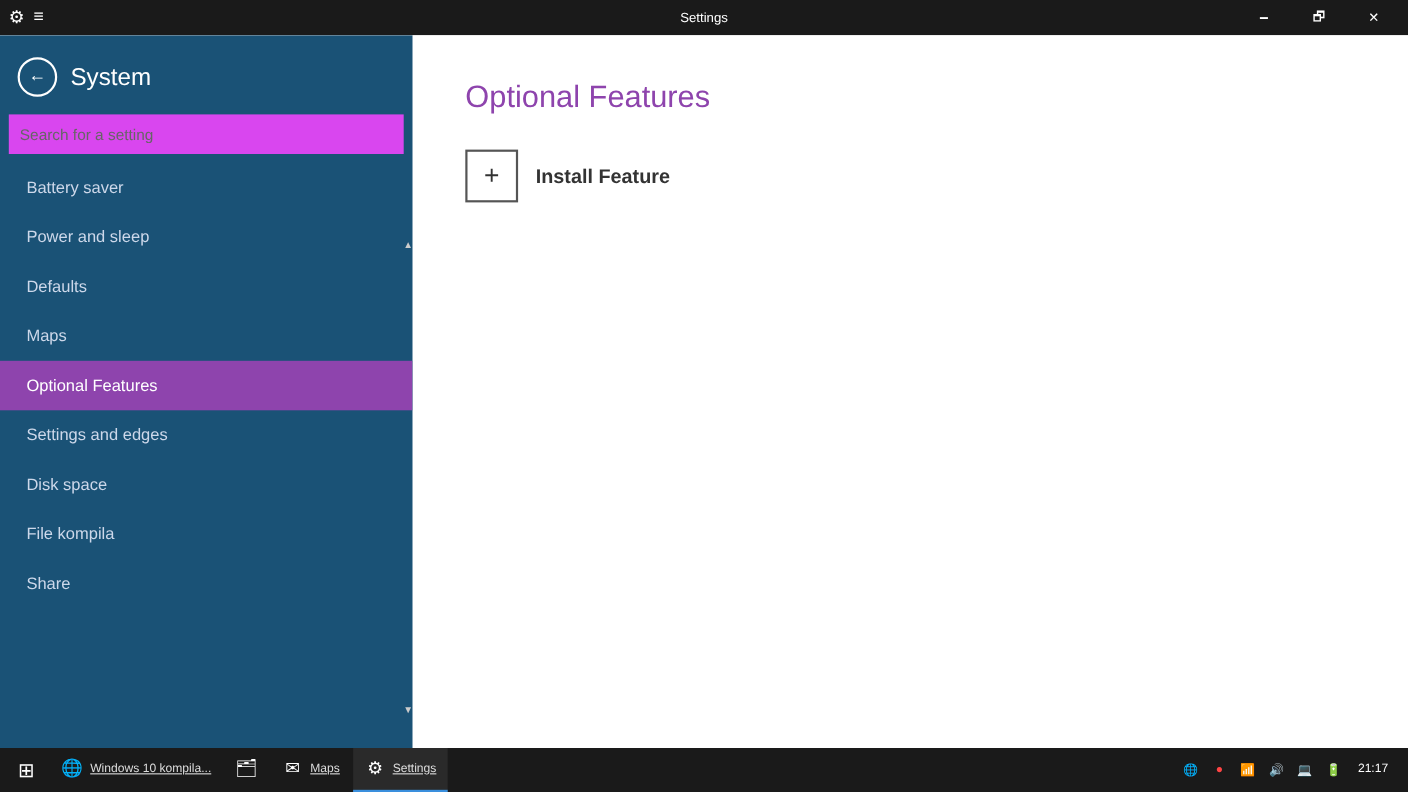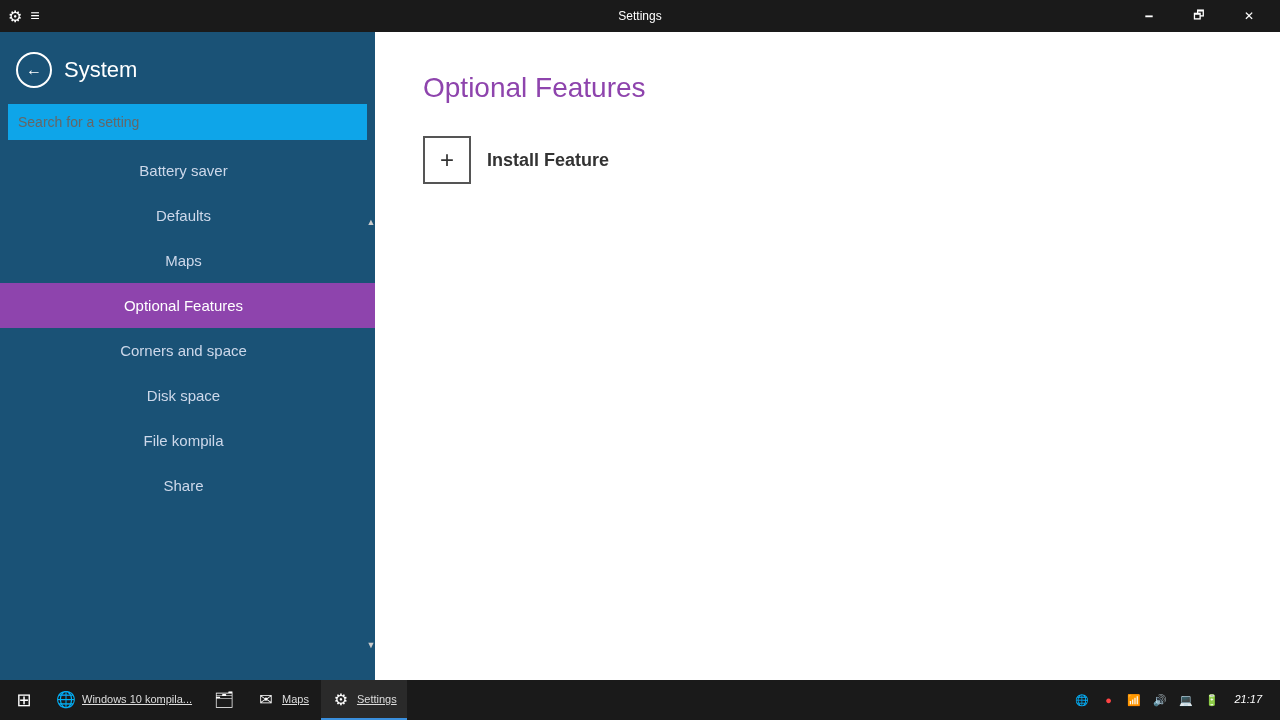--- a/index.html
+++ b/index.html
@@ -87,21 +87,21 @@
       font-size: 22px;
       font-weight: 400;
     }
 
     .search-container {
       padding: 0 8px 8px 8px;
     }
     .search-input {
       width: 100%;
       height: 36px;
-      background: #0ea5e9;
+      background: #d946ef;
       border: none;
       padding: 0 10px;
       font-size: 14px;
       color: #333;
       outline: none;
     }
     .search-input::placeholder { color: #666; }
 
     .sidebar-nav {
       flex: 1;
@@ -111,21 +111,20 @@
     .sidebar-nav::-webkit-scrollbar { width: 8px; }
     .sidebar-nav::-webkit-scrollbar-track { background: #1a5276; }
     .sidebar-nav::-webkit-scrollbar-thumb { background: #3a7abf; }
 
     .nav-item {
       padding: 14px 32px 14px 24px;
       color: #cdd8ea;
       font-size: 15px;
       cursor: pointer;
       font-weight: 400;
-      text-align: center;
     }
     .nav-item.active {
       background: #8e44ad;
       color: #fff;
     }
 
     
     .main-panel {
       flex: 1;
       background: #fff;
@@ -229,21 +228,20 @@
       font-size: 13px;
       cursor: pointer;
     }
     .taskbar-clock {
       color: #fff;
       font-size: 11px;
       text-align: left;
       line-height: 1.4;
       padding: 0 6px;
       cursor: pointer;
-      font-style: italic;
     }
   </style>
 </head>
 <body>
 
 <div class="titlebar">
   <div class="titlebar-left">
     <span style="color:#fff; font-size:16px;">⚙</span>
     <span style="color:#fff; font-size:16px;">≡</span>
   </div>
@@ -263,24 +261,25 @@
       <span class="sidebar-system-title">System</span>
     </div>
 
     <div class="search-container">
       <input class="search-input" type="text" placeholder="Search for a setting" style="">
     </div>
 
     <div class="sidebar-nav">
 
     <div class="nav-item">Battery saver</div>
+        <div class="nav-item">Power and sleep</div>
         <div class="nav-item">Defaults</div>
         <div class="nav-item">Maps</div>
         <div class="nav-item active">Optional Features</div>
-        <div class="nav-item">Corners and space</div>
+        <div class="nav-item">Settings and edges</div>
         <div class="nav-item">Disk space</div>
         <div class="nav-item">File kompila</div>
         <div class="nav-item">Share</div>
       </div>
 
     <div style="position:absolute; right:0; top:185px; width:8px; height:10px; display:flex; align-items:center; justify-content:center;">
       <span style="color:#ccc; font-size:9px;">▲</span>
     </div>
     <div style="position:absolute; right:0; bottom:30px; width:8px; height:10px; display:flex; align-items:center; justify-content:center;">
       <span style="color:#ccc; font-size:9px;">▼</span>

